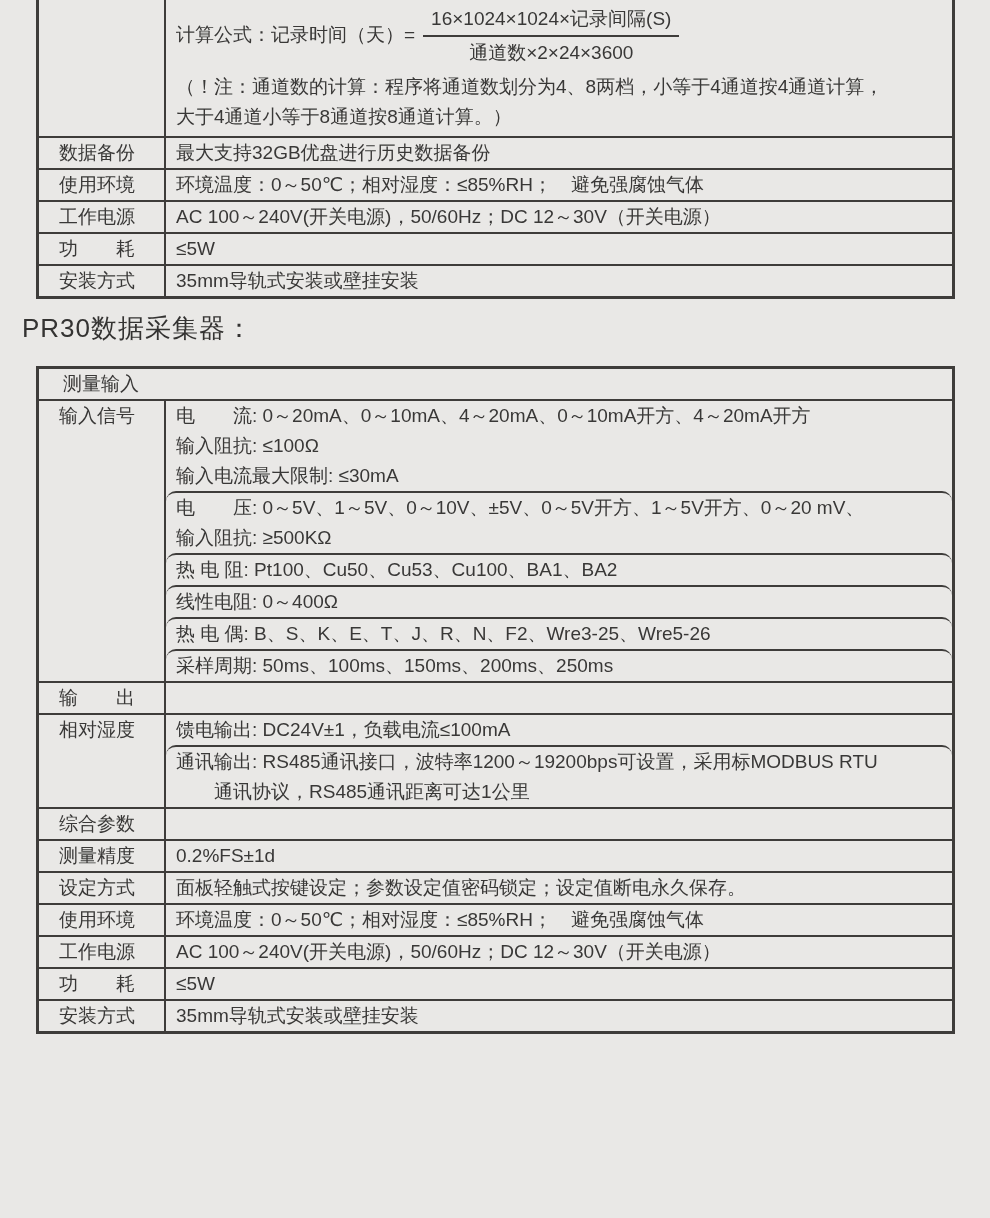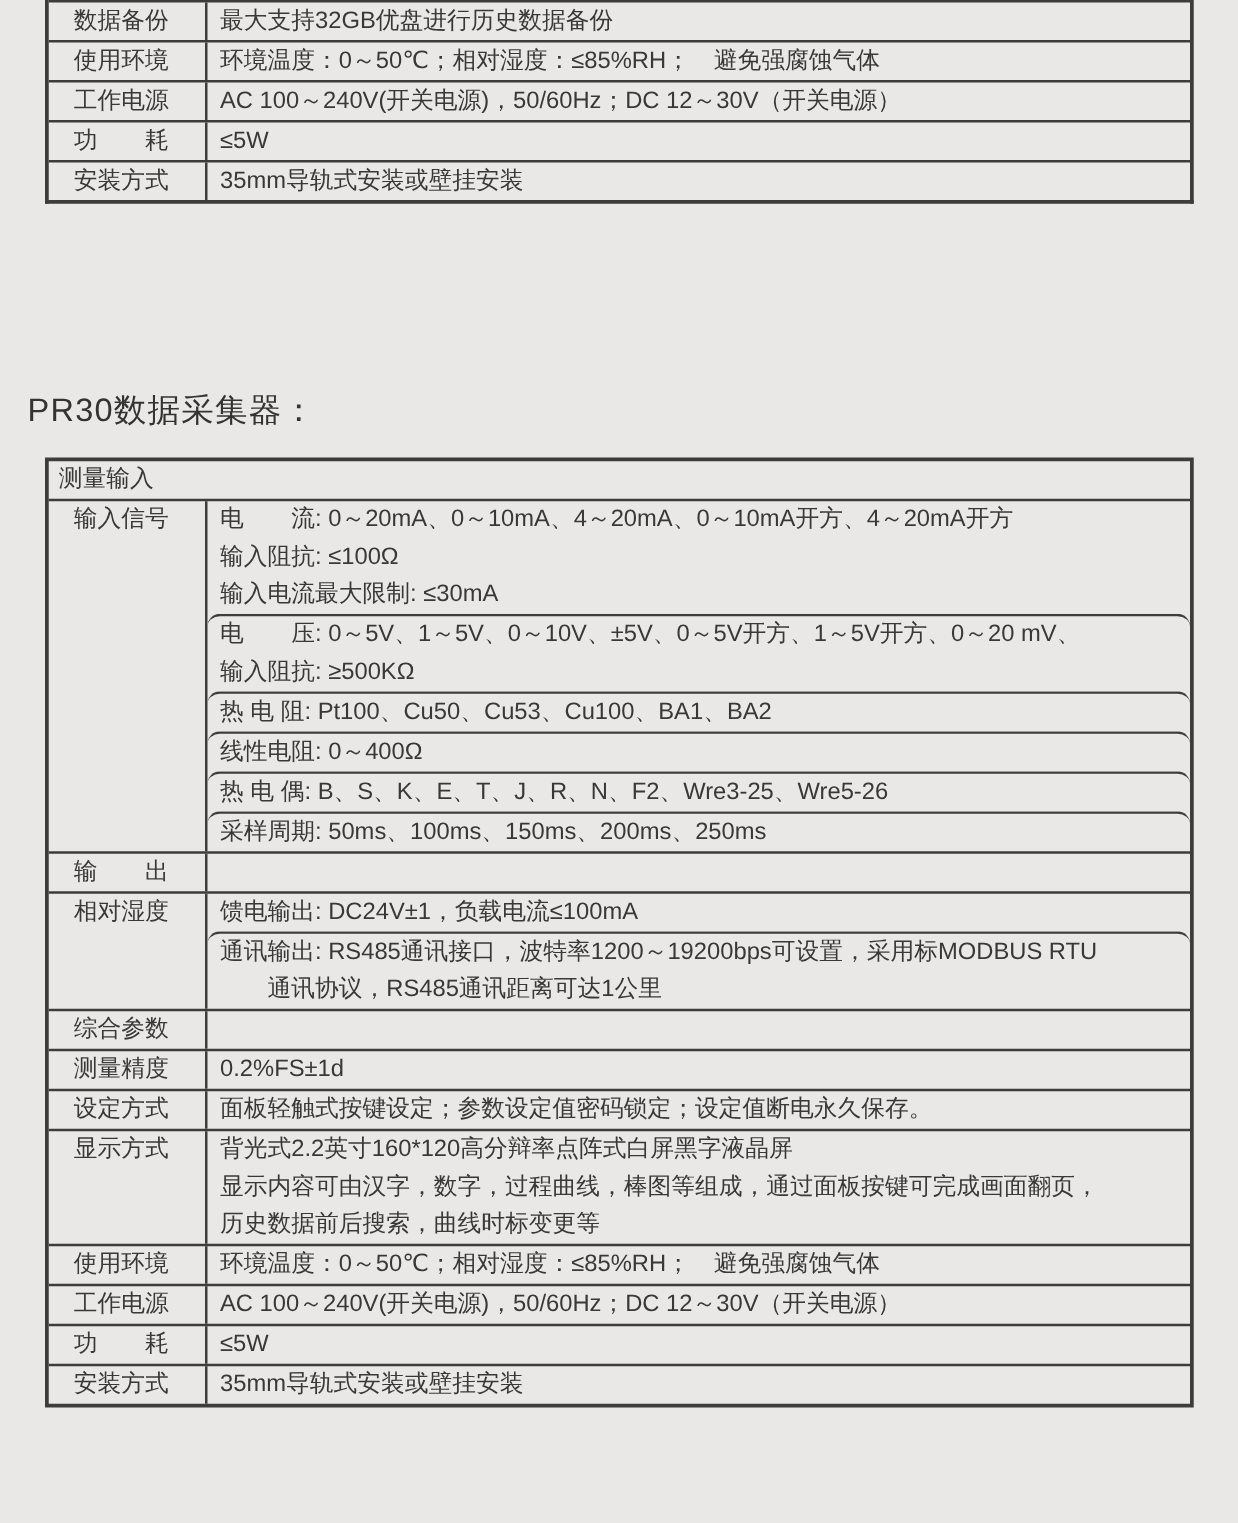--- a/index.html
+++ b/index.html
@@ -19,21 +19,21 @@
   .tbl .row:first-child { border-top:none; }
   .label-cell {
     flex:0 0 127px; width:127px; border-right:2px solid #3e3c3a;
     padding-left:20px; padding-right:6px; white-space:nowrap; overflow:hidden;
   }
   .value-cell { flex:1; min-height:30px; overflow:hidden; }
   .line { padding-left:10px; padding-right:4px; white-space:nowrap; overflow:hidden; }
   .indent { padding-left:48px; }
   .group { border-top:2px solid #3e3c3a;border-radius:10px; }
   .value-cell .group:first-child { border-top:none; }
-  .span-cell { flex:1; padding-left:8px; white-space:nowrap; overflow:hidden; }
+  .span-cell { flex:1; padding-left:24px; white-space:nowrap; overflow:hidden; }
 
   
   .formula-cell { padding-top:4px; padding-bottom:4px; }
   .formula-line { display:flex; align-items:center; padding-left:10px; }
   .frac { display:inline-block; text-align:center; margin-left:8px; line-height:26px; }
   .frac .num { display:block; padding:2px 8px 3px; border-bottom:2px solid #3e3c3a; }
   .frac .den { display:block; padding:3px 8px 0; }
   .note { margin-top:6px; }
 
   .heading {
@@ -41,20 +41,33 @@
     font-size:26px; line-height:32px; color:#343332; letter-spacing:1px;
   }
 </style>
 </head>
 <body>
 
 <div class="tbl tbl1">
 
   <div class="row">
     <div class="label-cell"></div>
+    <div class="value-cell formula-cell">
+      <div class="formula-line">
+        <span>计算公式：记录时间（天）=</span>
+        <span class="frac">
+          <span class="num">16×1024×1024×记录间隔(S)</span>
+          <span class="den">通道数×2×24×3600</span>
+        </span>
+      </div>
+      <div class="note">
+        <div class="line">（！注：通道数的计算：程序将通道数划分为4、8两档，小等于4通道按4通道计算，</div>
+        <div class="line">大于4通道小等于8通道按8通道计算。）</div>
+      </div>
+    </div>
   </div>
 
   <div class="row">
     <div class="label-cell">数据备份</div>
     <div class="value-cell">
         <div class="line">最大支持32GB优盘进行历史数据备份</div>
       </div>
   </div>
   <div class="row">
     <div class="label-cell">使用环境</div>
@@ -147,28 +160,20 @@
       </div>
   </div>
 
   <div class="row">
     <div class="label-cell">设定方式</div>
     <div class="value-cell">
         <div class="line">面板轻触式按键设定；参数设定值密码锁定；设定值断电永久保存。</div>
       </div>
   </div>
 
-  <div class="row">
-    <div class="label-cell">显示方式</div>
-    <div class="value-cell">
-      <div class="line">背光式2.2英寸160*120高分辩率点阵式白屏黑字液晶屏</div>
-      <div class="line">显示内容可由汉字，数字，过程曲线，棒图等组成，通过面板按键可完成画面翻页，</div>
-      <div class="line">历史数据前后搜索，曲线时标变更等</div>
-    </div>
-  </div>
 
   <div class="row">
     <div class="label-cell">使用环境</div>
     <div class="value-cell">
         <div class="line">环境温度：0～50℃；相对湿度：≤85%RH；　避免强腐蚀气体</div>
       </div>
   </div>
 
   <div class="row">
     <div class="label-cell">工作电源</div>

